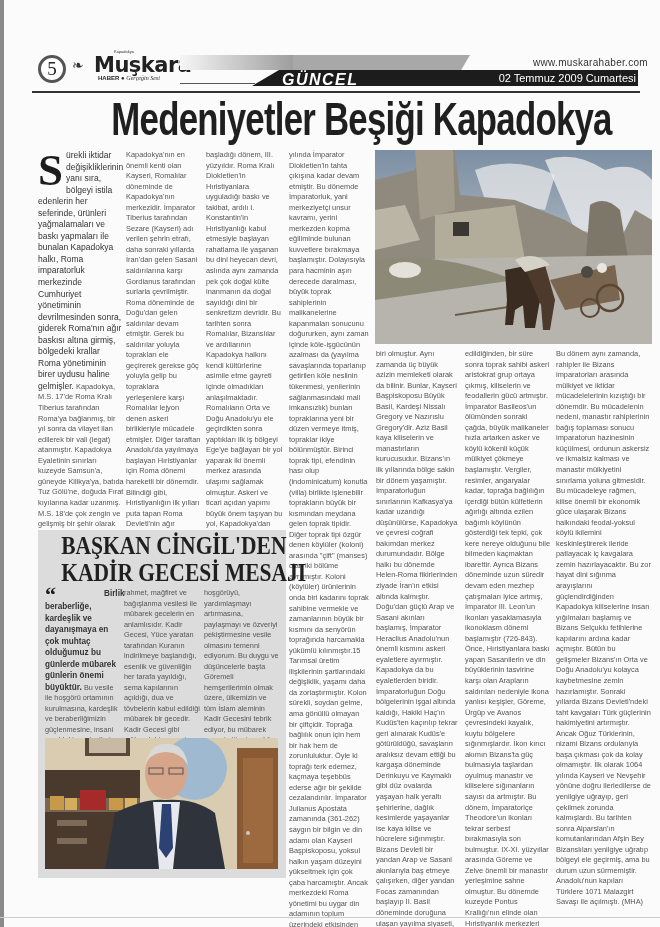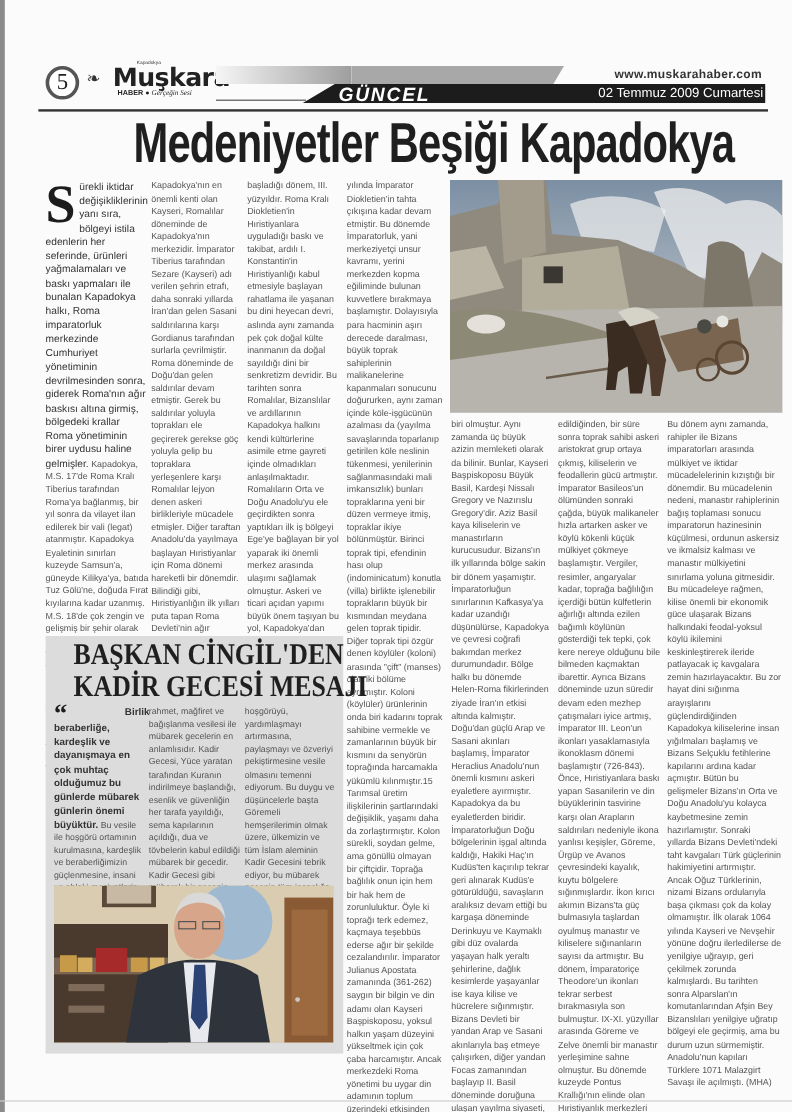--- a/index.html
+++ b/index.html
@@ -7,21 +7,21 @@
   .left-edge { position:absolute; left:0; top:0; width:4px; height:927px; background:#8a8a8a; }
   .page-num { position:absolute; left:38px; top:55px; width:22px; height:22px; border-radius:50%; border:3px solid #555; background:#fff; font-family:"Liberation Serif", serif; font-size:19px; line-height:22px; text-align:center; color:#222; box-sizing:content-box; }
   .logo { position:absolute; left:72px; top:55px; width:110px; height:28px; }
   .logo-mark { position:absolute; left:0; top:2px; font-size:14px; color:#333; }
   .logo-name { position:absolute; left:22px; top:-2px; font-family:"DejaVu Sans", sans-serif; font-weight:bold; font-size:21px; color:#222; letter-spacing:-0.5px; }
   .logo-small { position:absolute; left:42px; top:-6px; font-size:4px; color:#333; }
   .logo-sub { position:absolute; left:26px; top:20px; font-size:6px; font-weight:bold; color:#222; white-space:nowrap; }
   .logo-slogan { font-style:italic; font-weight:normal; font-family:"Liberation Serif", serif; }
   .gray-band { position:absolute; left:180px; top:55px; width:113px; height:15px; background:linear-gradient(90deg, #f6f6f6, #9e9e9e); }
   .gray-band2 { position:absolute; left:293px; top:55px; width:177px; height:15px; background:#a8a8a8; clip-path:polygon(0 0,100% 0,100% 0%,95% 100%,0 100%); }
-  .url { position:absolute; right:25px; top:57px; font-size:10px; color:#333; letter-spacing:0.3px;font-weight:bold; }
+  .url { position:absolute; right:12px; top:57px; font-size:10px; color:#333; letter-spacing:0.3px; }
   .black-bar { position:absolute; left:252px; top:70px; width:386px; height:16px; background:#1c1c1c; clip-path:polygon(7% 0,100% 0,100% 100%,0 100%); }
   .rule-line { position:absolute; left:180px; top:83px; width:75px; height:1px; background:#555; }
   .section-label { position:absolute; left:282px; top:71px; font-size:16px; font-weight:bold; font-style:italic; color:#fff; letter-spacing:1.5px; }
   .date { position:absolute; right:24px; top:72px; font-size:11px; color:#fff; }
   .top-rule { position:absolute; left:32px; top:91px; width:608px; height:2px; background:#333; }
   .headline { position:absolute; left:32px; top:92px; width:610px; text-align:center; font-family:"Liberation Sans", sans-serif; font-weight:bold; font-size:47px; color:#1f1f1f; transform:scaleX(0.74); transform-origin:center; letter-spacing:-1px; white-space:nowrap; line-height:54px; }
   .col { position:absolute; font-size:7.4px; line-height:10.55px; color:#555; }
   .col p { margin:0; }
   .lead { font-weight:normal; color:#333; font-size:8.5px; line-height:11.3px; }
   .dropcap { float:left; font-family:"Liberation Serif", serif; font-weight:bold; font-size:45px; line-height:36px; color:#1c1c1c; margin:2px 3px 0 0; }

